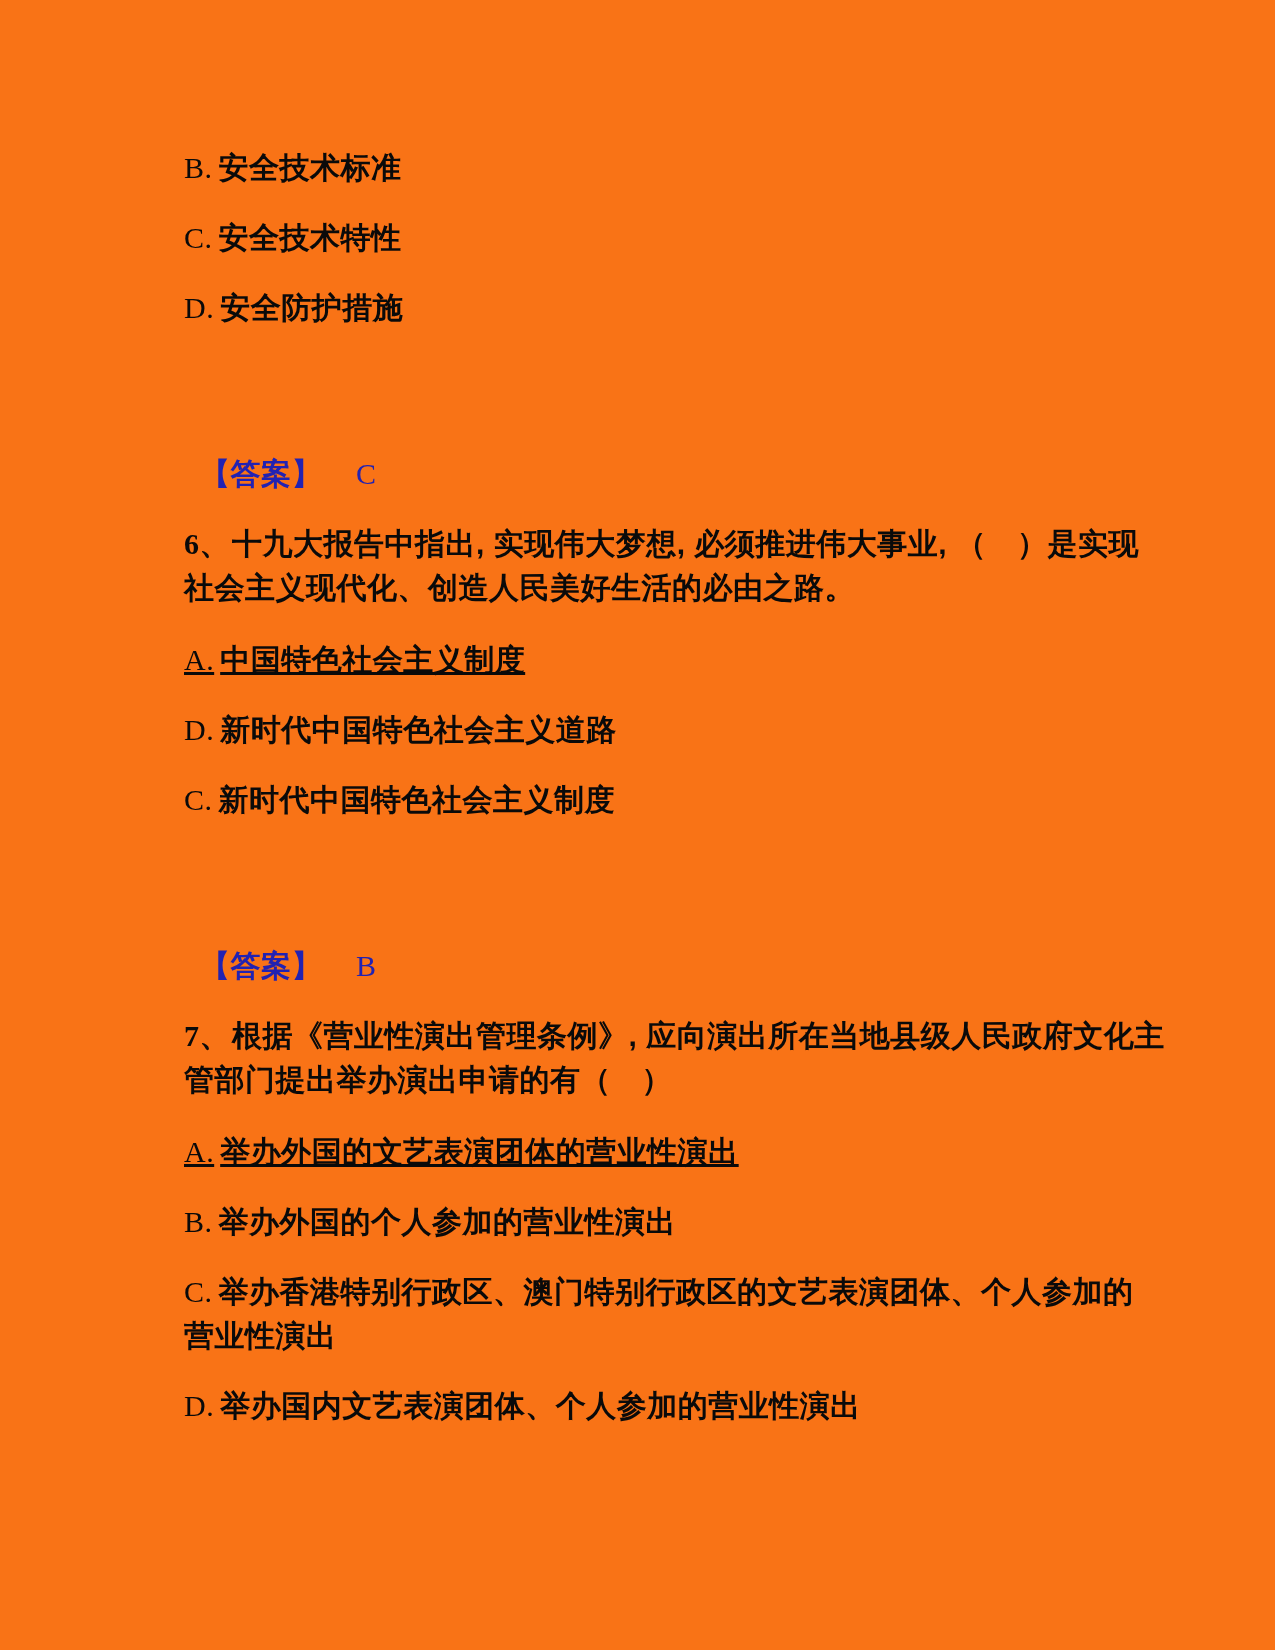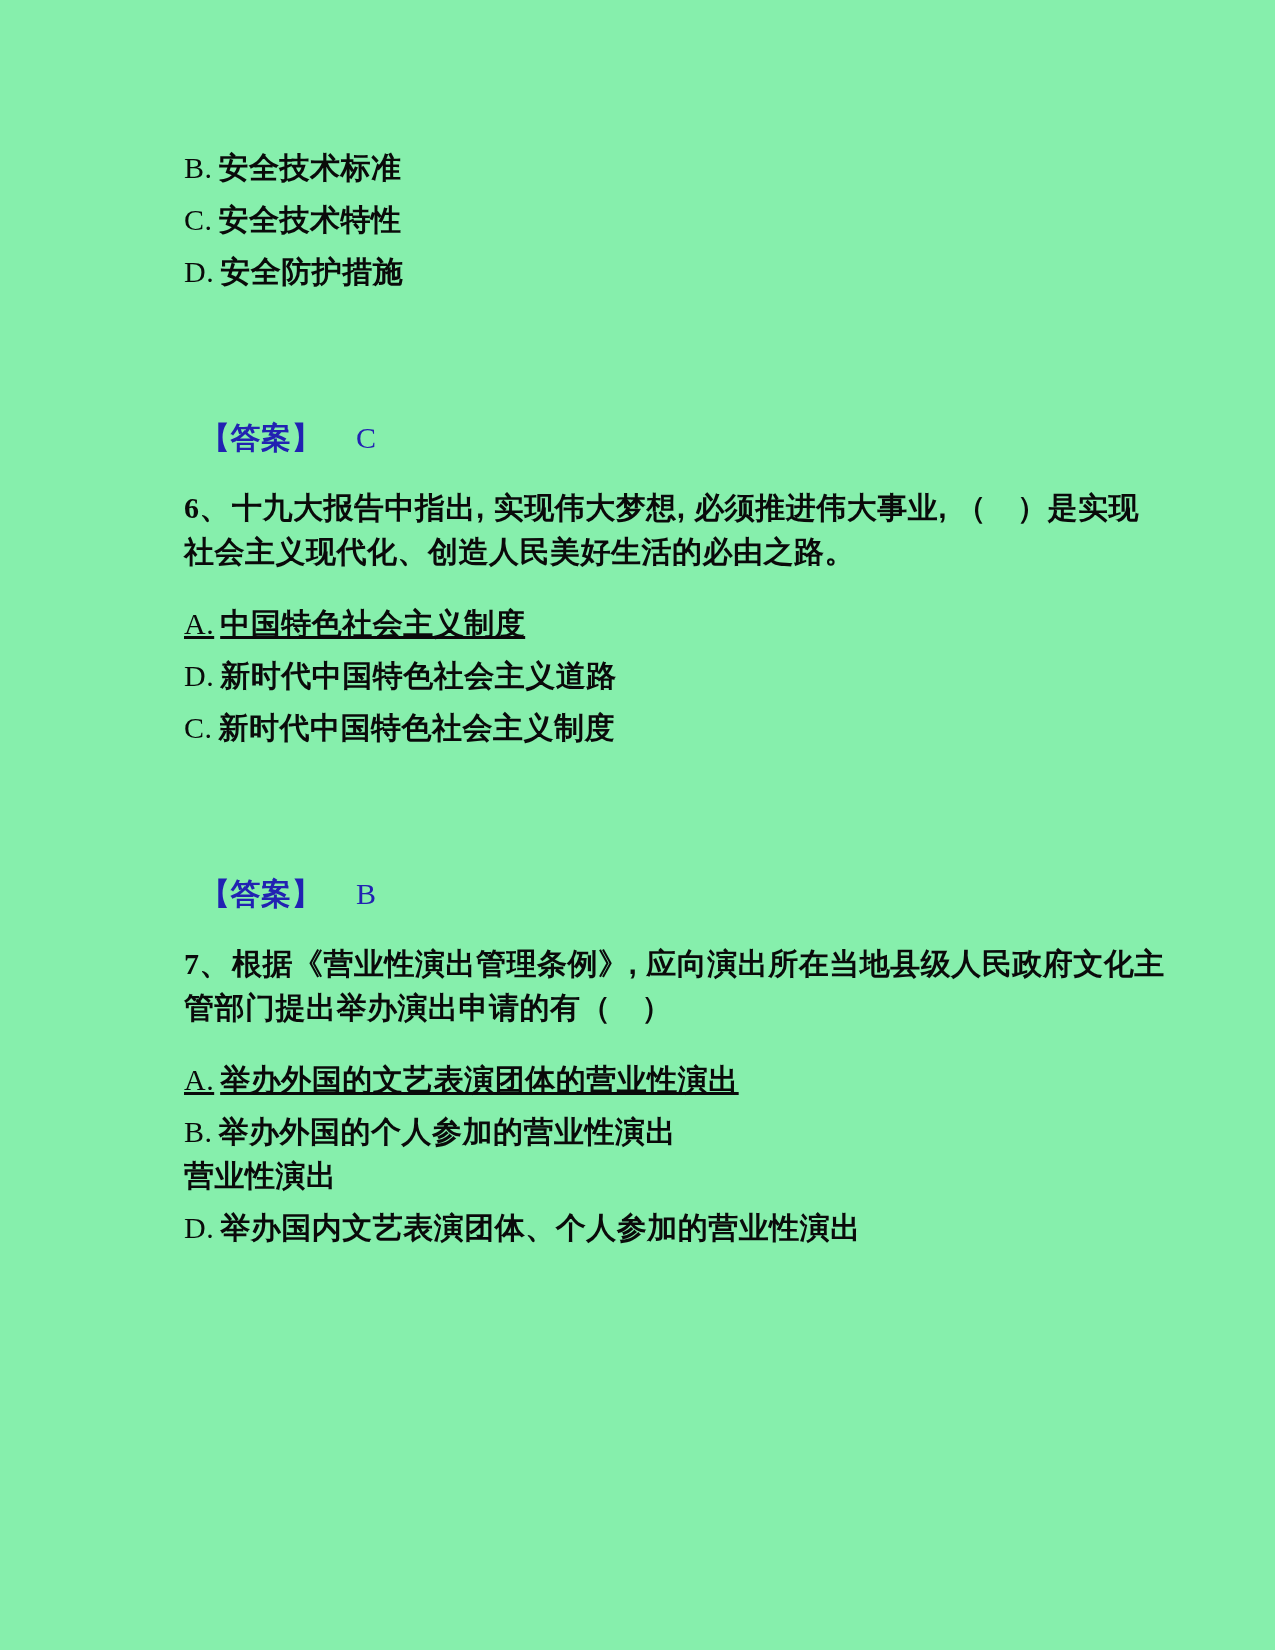--- a/index.html
+++ b/index.html
@@ -4,21 +4,21 @@
 <style>
   html, body {
     margin: 0;
     padding: 0;
     background: #ffffff;
   }
   .page {
     position: relative;
     width: 1275px;
     height: 1650px;
-    background: #86efac;
+    background: #f97316;
     overflow: hidden;
     box-sizing: border-box;
     padding: 146px 104px 0 184px;
     font-family: "Liberation Sans", sans-serif;
     color: #0a0a0a;
   }
   .line {
     height: 44px;
     line-height: 44px;
     font-size: 30px;
@@ -37,21 +37,21 @@
     font-weight: bold;
     margin-right: 2px;
   }
   
   .cn {
     font-weight: bold;
   }
   .stem .cn { font-weight: bold; }
 
   
-  .opt        { margin-top: 8px; }  
+  .opt        { margin-top: 26px; }  
   .opt-first  { margin-top: 28px; text-decoration: underline; }  
   .answer-row { margin-top: 122px; margin-left: 16px; } 
   .stem-first { margin-top: 26px; }  
 
   .answer-row .ans-label {
     color: #2222b2;
     font-weight: bold;
   }
   .answer-row .ans-value {
     color: #2222b2;
@@ -107,20 +107,23 @@
     </div>
     <div class="line stem">
       <span class="cn">管部门提出举办演出申请的有（　）</span>
     </div>
     <div class="line opt-first">
       <span class="opt-letter">A.</span><span class="cn">举办外国的文艺表演团体的营业性演出</span>
     </div>
     <div class="line opt">
       <span class="opt-letter">B.</span><span class="cn">举办外国的个人参加的营业性演出</span>
     </div>
+    <div class="line opt">
+      <span class="opt-letter">C.</span><span class="cn">举办香港特别行政区、澳门特别行政区的文艺表演团体、个人参加的</span>
+    </div>
     <div class="line">
       <span class="cn">营业性演出</span>
     </div>
     <div class="line opt">
       <span class="opt-letter">D.</span><span class="cn">举办国内文艺表演团体、个人参加的营业性演出</span>
     </div>
   </section>
 
 </main>
 

